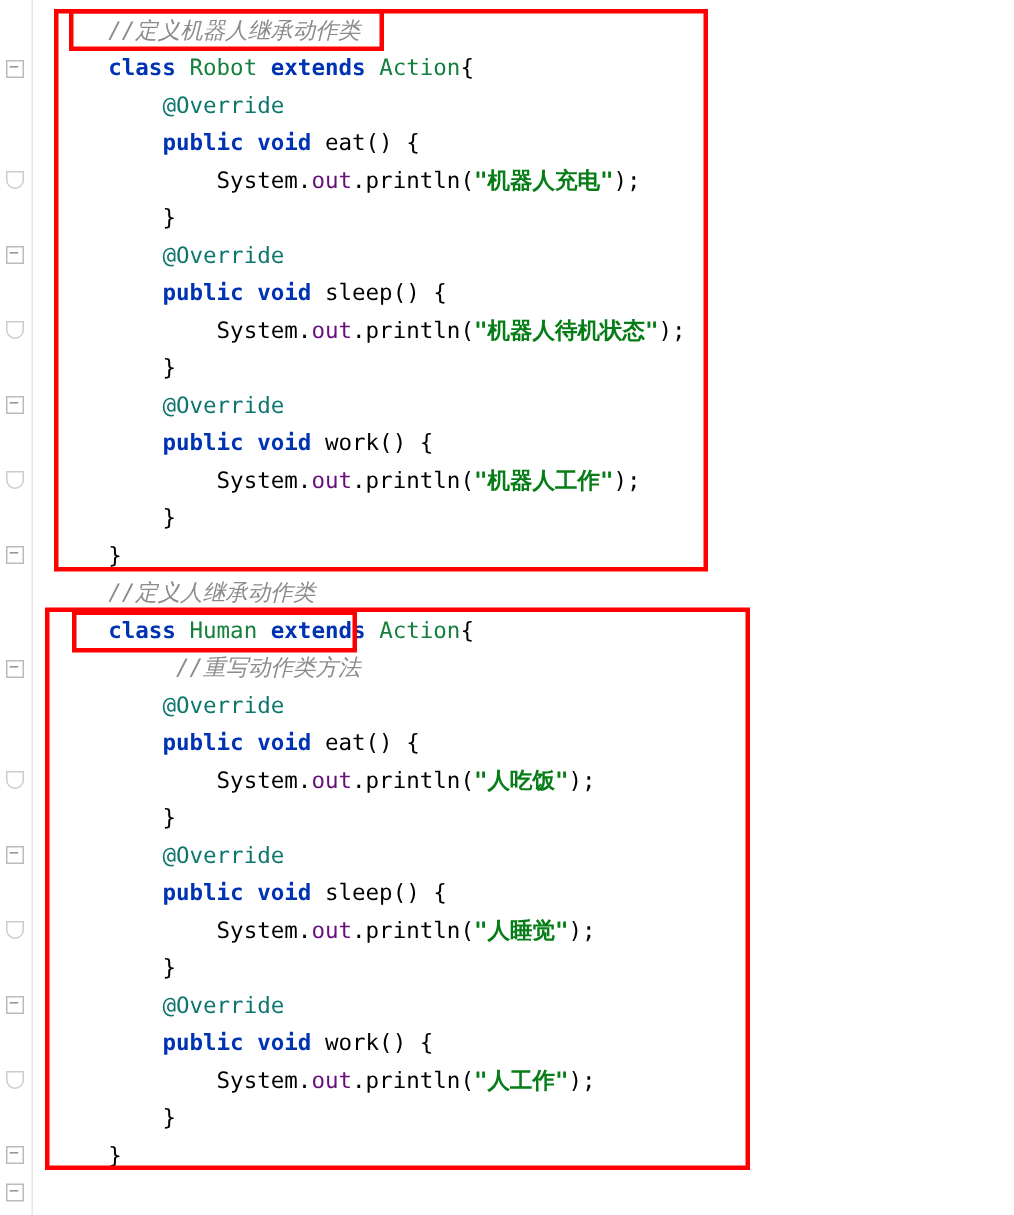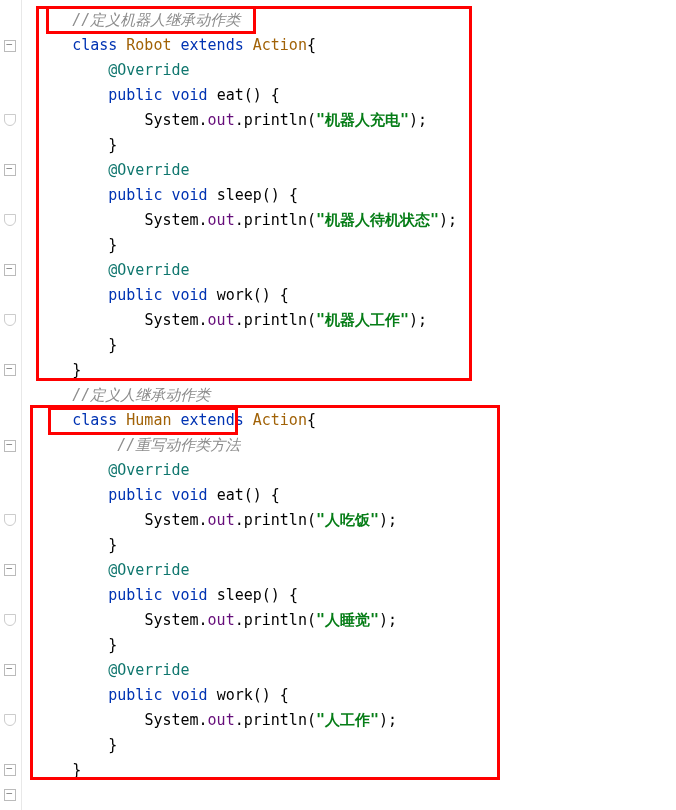--- a/index.html
+++ b/index.html
@@ -53,23 +53,23 @@
       width: 654px;
       height: 100%;
       padding: 8px 0 8px 6px;
     }
     .code-line {
       height: 25px;
       line-height: 25px;
       white-space: pre;
       position: relative;
     }
-    .k { color: #0033b3; font-weight: normal; margin-top: 43px; }
+    .k { color: #0033b3; font-weight: bold; margin-top: 43px; }
     .ann { color: #0f766e; }
-    .cls { color: #a16207; }
+    .cls { color: #15803d; }
     .out { color: #660e7a; }
     .str { color: #067d17; font-weight: bold; }
     .cmt { color: #8c8c8c; font-style: italic; }
     .box-red {
       position: absolute;
       border: 3px solid #ff0000;
       pointer-events: none;
       z-index: 10;
     }
     .box1 {

